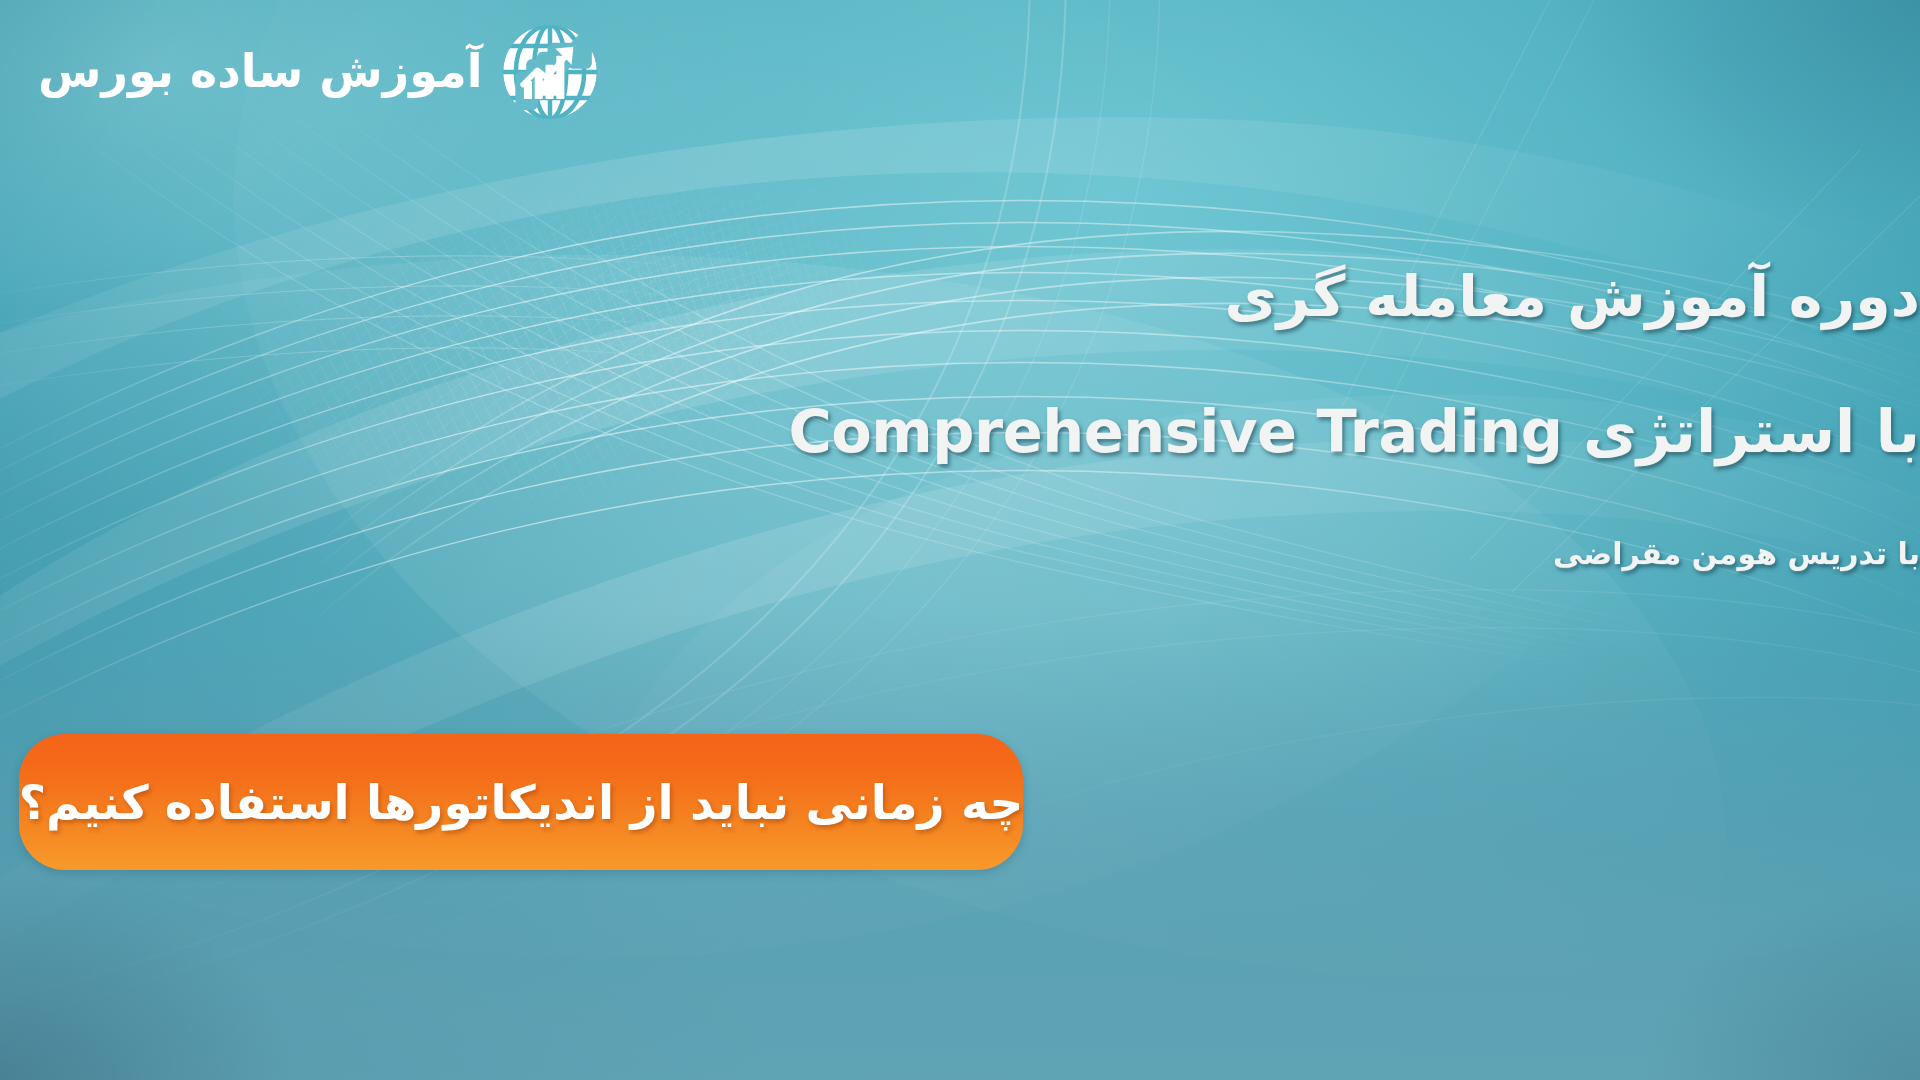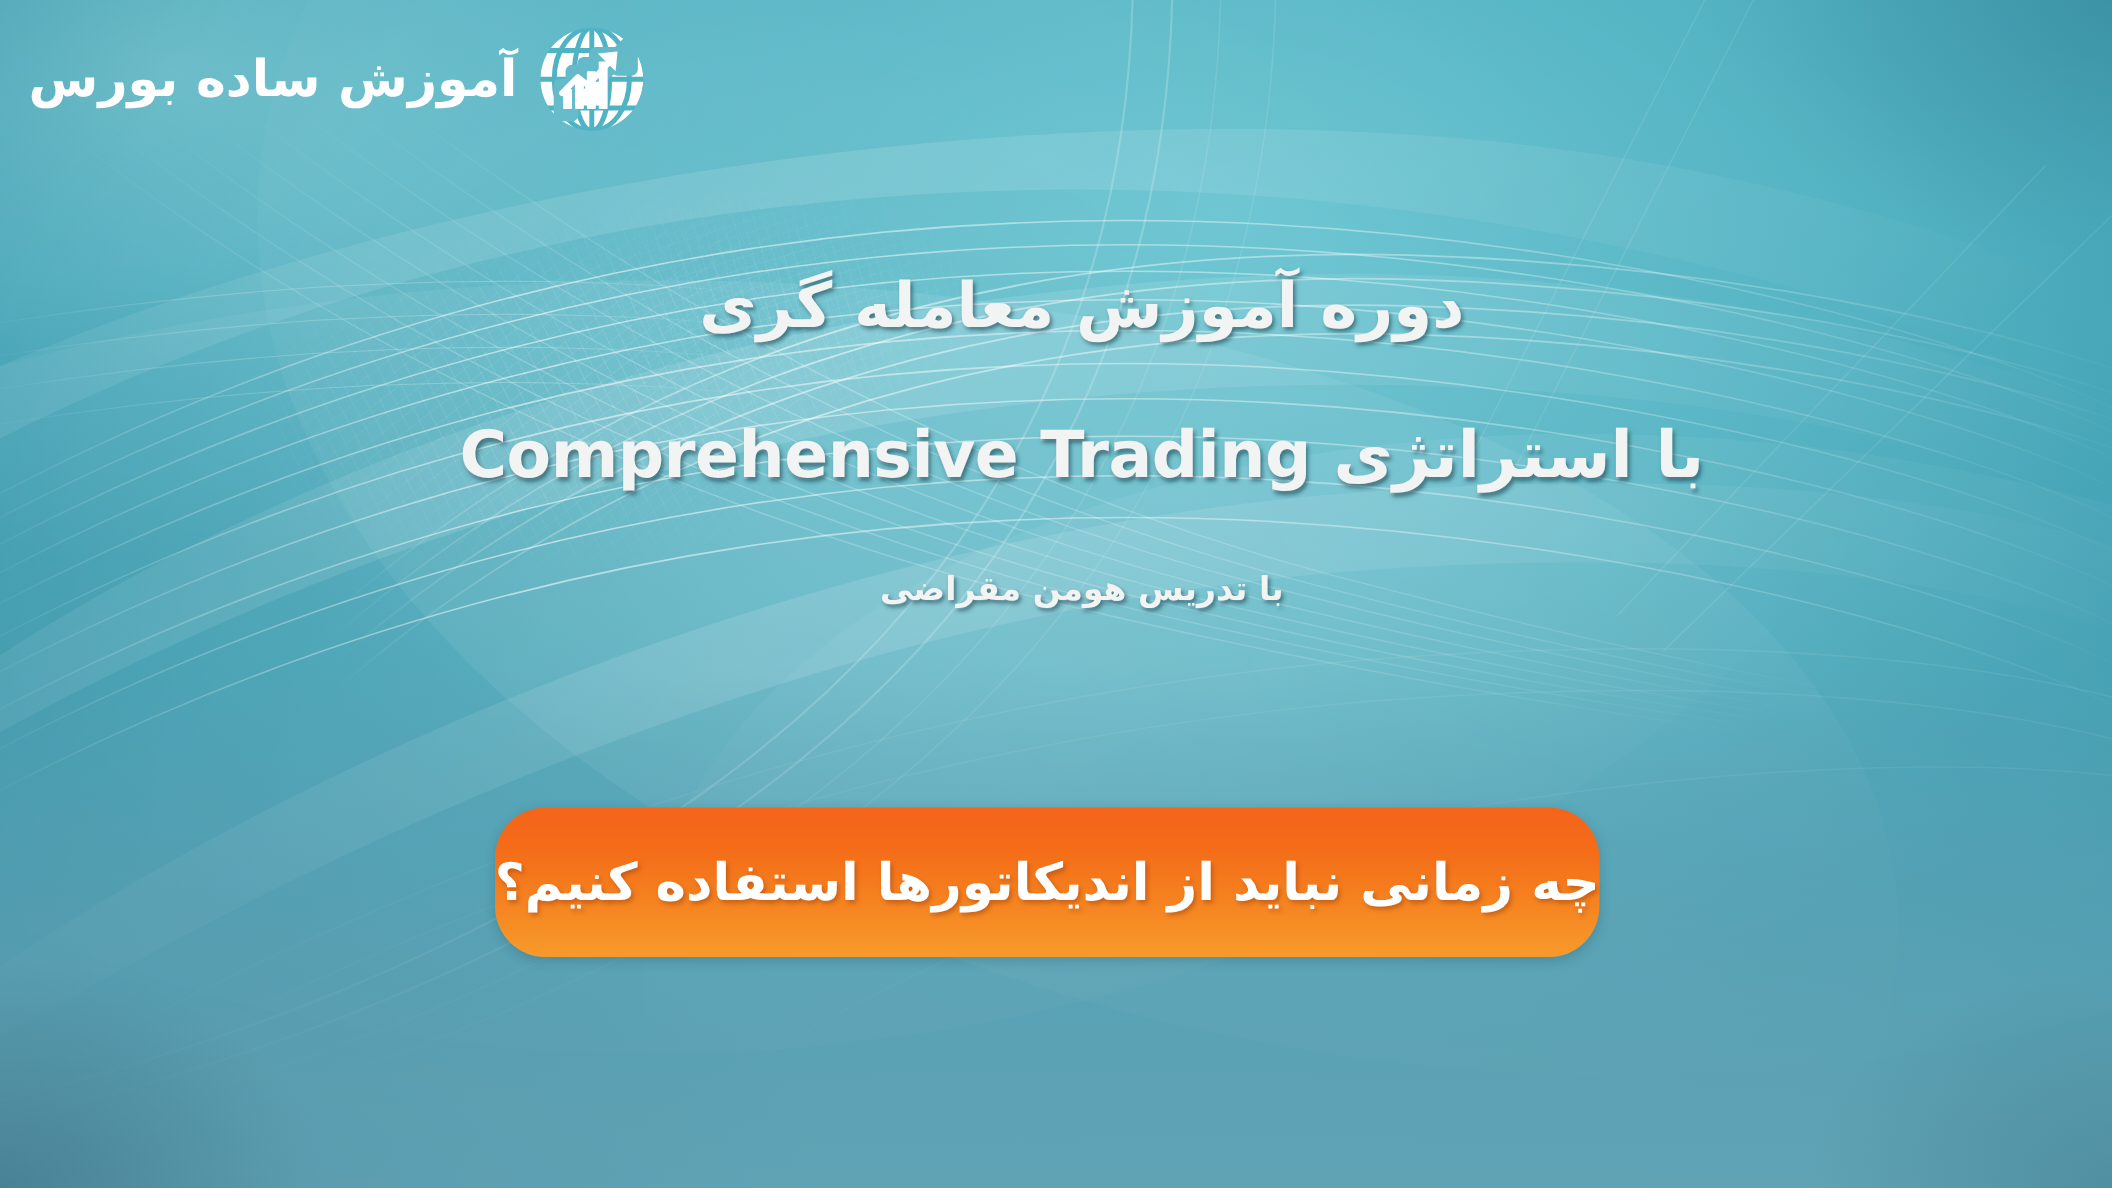--- a/index.html
+++ b/index.html
@@ -155,20 +155,21 @@
   .logo-mark {
     width: 108px;
     height: 108px;
     flex: 0 0 auto;
   }
   .logo-words {
     display: flex;
     flex-direction: column;
     align-items: flex-end;
     padding-bottom: 2px;
+    margin-left: 12px;
   }
   .logo-fa {
     color: #ffffff;
     font-size: 46px;
     font-weight: 700;
     line-height: 1.02;
     letter-spacing: -0.5px;
     white-space: nowrap;
     direction: rtl;
   }
@@ -181,22 +182,21 @@
     direction: ltr;
     white-space: nowrap;
     margin-top: 2px;
   }
 
   
   .copy {
     position: absolute;
     left: 0;
     right: 0;
-    top: 246px;
-    text-align: center;
+    top: 264px;
     direction: rtl;
     padding-left: 47px;
   }
 
   .headline-1,
   .headline-2,
   .headline-3 {
     color: #f2f3f3;
     font-weight: 700;
     white-space: nowrap;
@@ -229,21 +229,22 @@
     letter-spacing: -0.3px;
   }
 
   
   .cta-wrap {
     position: absolute;
     left: 0;
     right: 16px;
     top: 734px;
     display: flex;
-    justify-content: center;
+    justify-content: flex-end;
+    padding-left: 19px;
   }
 
   .cta {
     width: 1004px;
     height: 136px;
     border: 0;
     border-radius: 46px;
     background: linear-gradient(to bottom, #f4641b 0%, #f46c18 28%, #f58220 62%, #f79327 88%, #f79a2b 100%);
     box-shadow: 0 3px 10px rgba(20,60,75,0.22);
     color: #ffffff;

